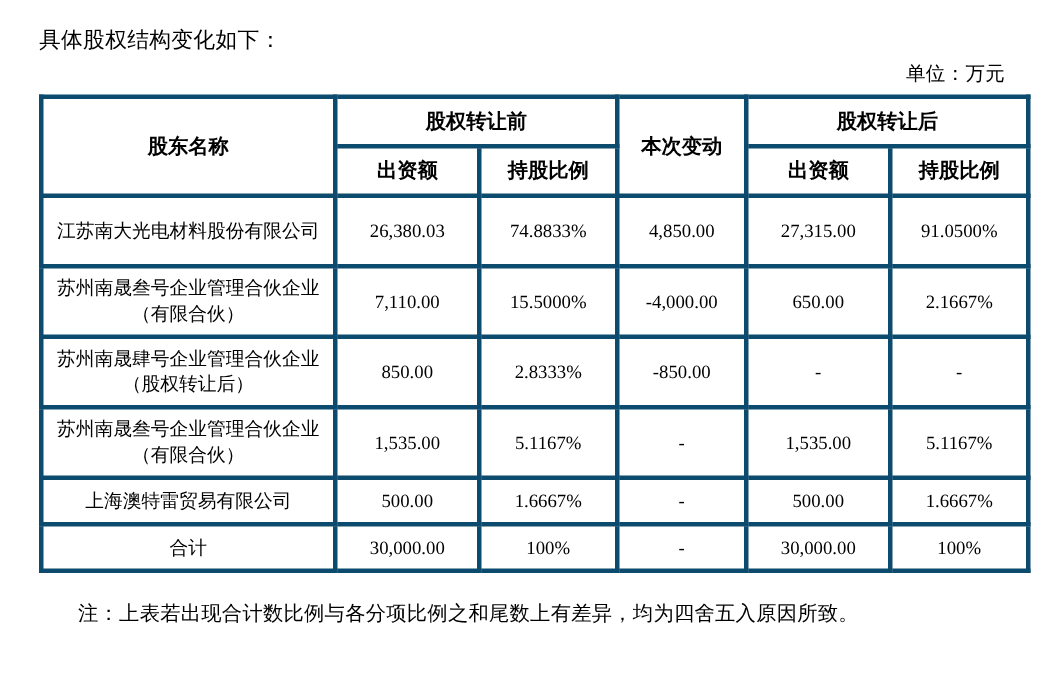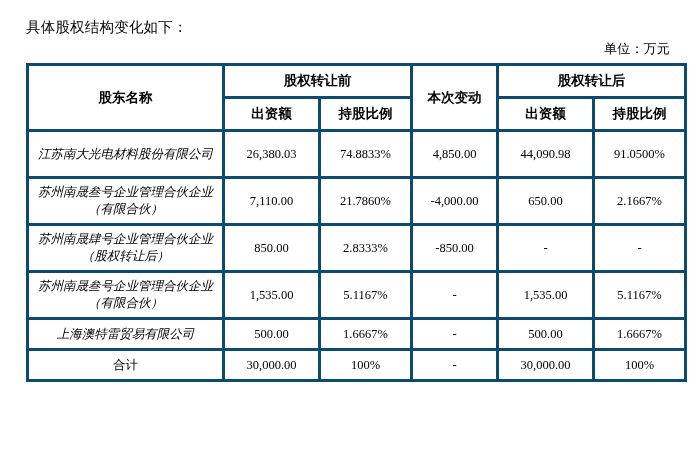--- a/index.html
+++ b/index.html
@@ -61,21 +61,20 @@
   }
   .hdr-tall {
     height: 56px;
     font-family: Liberation Mono, monospace;
   }
   .name-cell {
     text-align: left;
     padding-left: 6px;
     line-height: 17px;
     height: 40px;
-    font-style: italic;
   }
   .row-data td {
     height: 40px;
   }
   .total-row td {
     font-weight: bold;
     height: 24px;
   }
   .note {
     font-size: 13.5px;
@@ -120,27 +119,27 @@
         <th>出资额</th>
         <th>持股比例</th>
       </tr>
     </thead>
     <tbody>
       <tr class="row-data">
         <td class="name-cell">江苏南大光电材料股份有限公司</td>
         <td>26,380.03</td>
         <td>74.8833%</td>
         <td>4,850.00</td>
-        <td>44,090.98</td>
+        <td>27,315.00</td>
         <td>91.0500%</td>
       </tr>
       <tr class="row-data">
         <td class="name-cell">苏州南晟叁号企业管理合伙企业（有限合伙）</td>
         <td>7,110.00</td>
-        <td>21.7860%</td>
+        <td>15.5000%</td>
         <td>-4,000.00</td>
         <td>650.00</td>
         <td>2.1667%</td>
       </tr>
       <tr class="row-data">
         <td class="name-cell">苏州南晟肆号企业管理合伙企业（股权转让后）</td>
         <td>850.00</td>
         <td>2.8333%</td>
         <td>-850.00</td>
         <td>-</td>
@@ -166,14 +165,15 @@
         <td>合计</td>
         <td>30,000.00</td>
         <td>100%</td>
         <td>-</td>
         <td>30,000.00</td>
         <td>100%</td>
       </tr>
     </tbody>
   </table>
 
+  <div class="note">注：上表若出现合计数比例与各分项比例之和尾数上有差异，均为四舍五入原因所致。</div>
 
 </div>
 
 </body></html>

